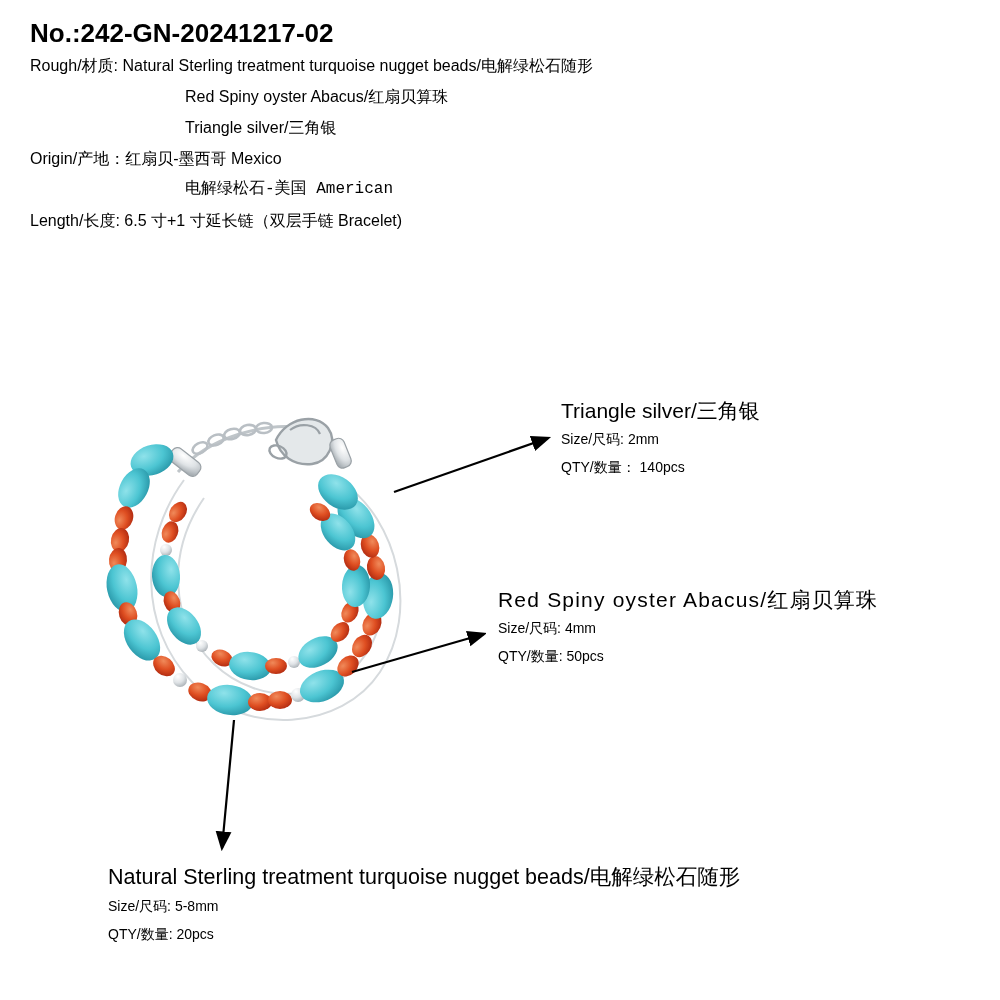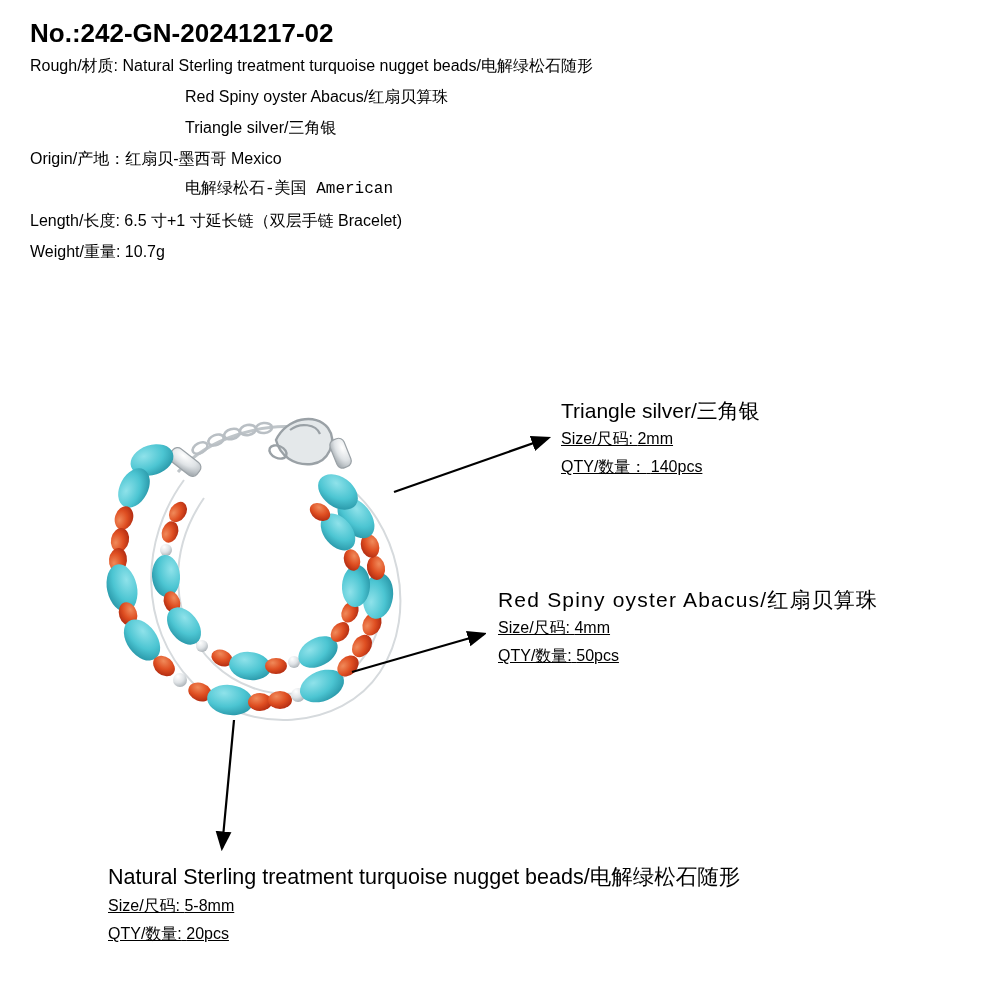--- a/index.html
+++ b/index.html
@@ -53,24 +53,23 @@
   
   .callout {
     position: absolute;
   }
   .callout .c-title {
     font-size: 21px;
     line-height: 29px;
     white-space: nowrap;
   }
   .callout .c-row {
-    font-size: 16px;
+    font-size: 14px;
     line-height: 28px;
     white-space: nowrap;
-    text-decoration: underline;
   }
   #callout-silver { left: 561px; top: 396px; }
   #callout-oyster { left: 498px; top: 585px; }
   #callout-oyster .c-title { letter-spacing: 1.2px; }
   #callout-turquoise { left: 108px; top: 863px; }
   #callout-turquoise .c-title { font-size: 21.5px; }
 
   
   #callout-oyster .clip-mask {
     position: absolute;
@@ -113,21 +112,20 @@
   <div class="spec-line indent-1"><span>Red Spiny oyster Abacus/红扇贝算珠</span></div>
 
   <div class="spec-line indent-1"><span>Triangle silver/三角银</span></div>
 
   <div class="spec-line"><span class="spec-label">Origin/产地：</span><span>红扇贝-墨西哥 Mexico</span></div>
 
   <div class="spec-line indent-2"><span>电解绿松石-美国 American</span></div>
 
   <div class="spec-line"><span class="spec-label">Length/长度:</span> <span>6.5 寸+1 寸延长链（双层手链 Bracelet)</span></div>
 
-  <div class="spec-line"><span class="spec-label">Weight/重量:</span> <span>10.7g</span></div>
 
 </div>
 
 <div id="photo-area">
   <svg id="bracelet-svg" width="420" height="400" viewBox="0 0 420 400" xmlns="http://www.w3.org/2000/svg">
     <defs>
       <radialGradient id="turqG" cx="35%" cy="30%" r="75%">
         <stop offset="0%" stop-color="#8fe2ea"></stop>
         <stop offset="60%" stop-color="#4cc5d2"></stop>
         <stop offset="100%" stop-color="#2b9aab"></stop>

